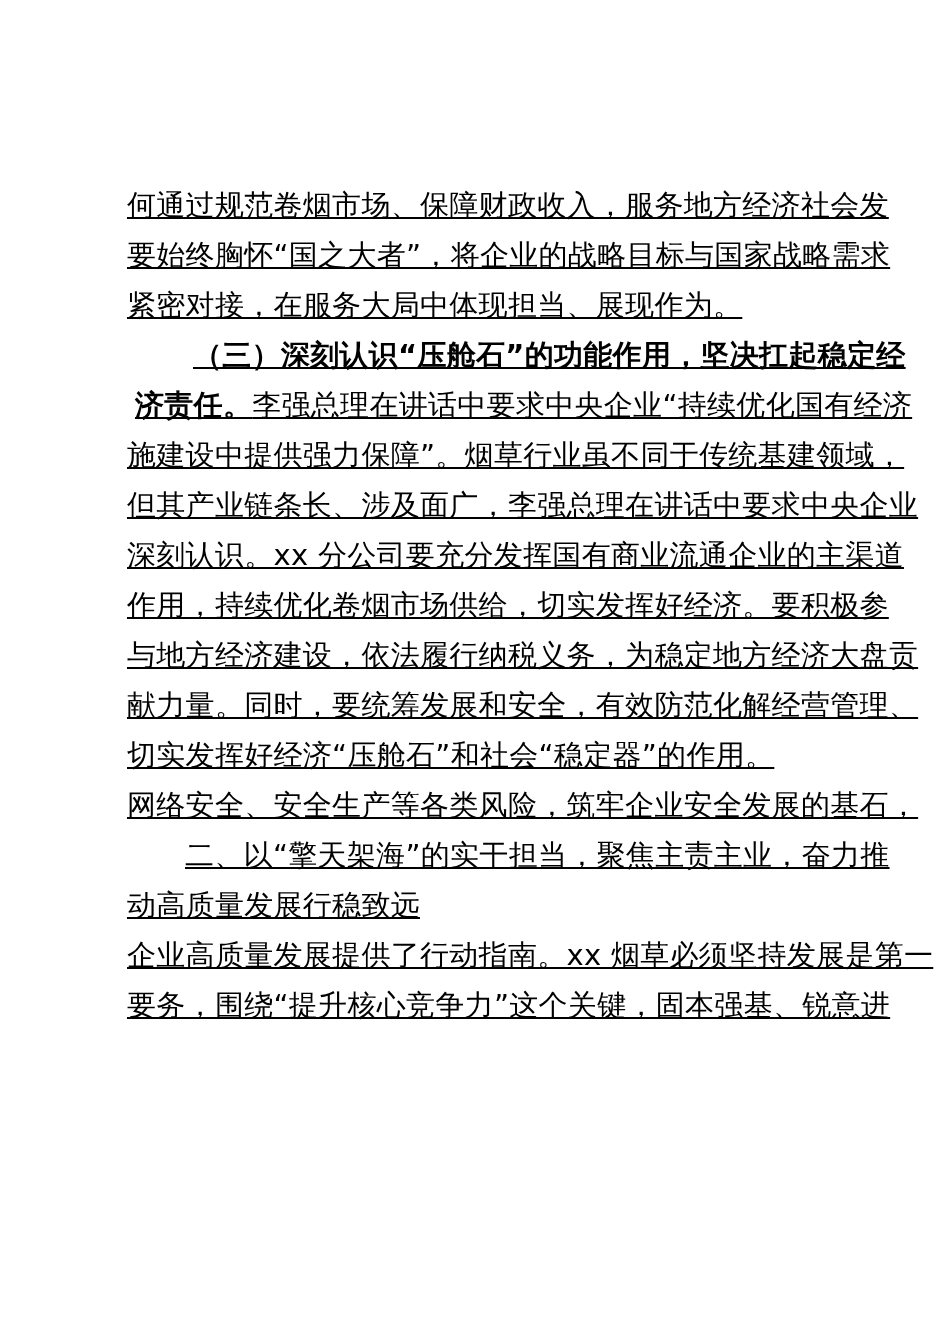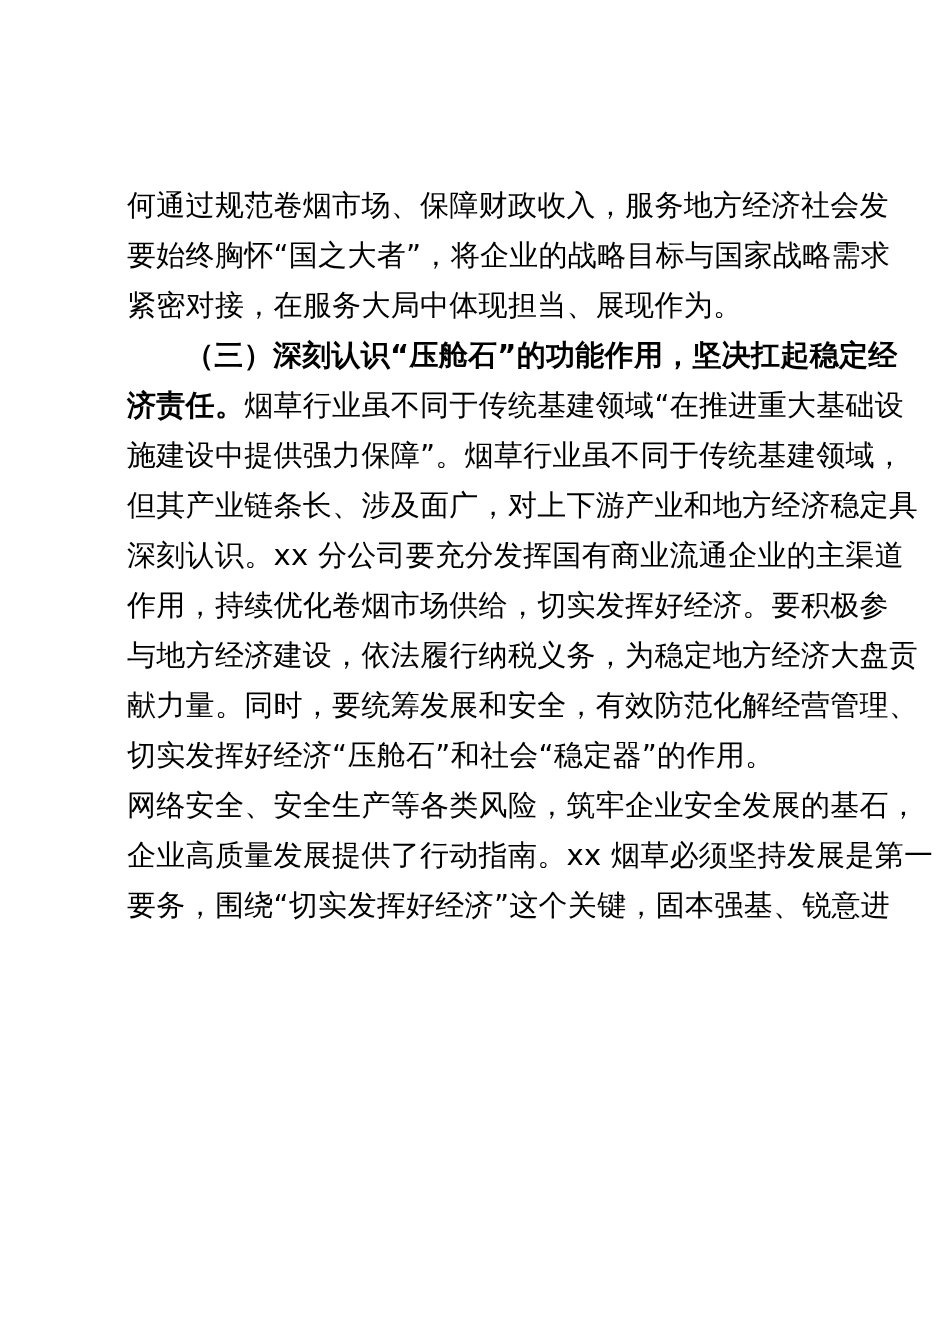--- a/index.html
+++ b/index.html
@@ -13,58 +13,64 @@
     position: relative;
     overflow: hidden;
     font-family: "DejaVu Sans", "Liberation Sans", sans-serif;
     color: #000000;
   }
   .page {
     position: absolute;
     left: 127px;
     top: 180px;
     width: 710px;
+    text-decoration: underline;
   }
   .line {
     height: 50px;
     line-height: 50px;
     font-size: 29px;
     white-space: nowrap;
     letter-spacing: 0.3px;
   }
   .indent {
     padding-left: 58px;
   }
   .bold {
     font-weight: bold;
+    margin-left: 8px;
   }
 </style>
 </head>
 <body>
 
 <div class="page">
 
   <div>
     <div class="line">何通过规范卷烟市场、保障财政收入，服务地方经济社会发</div>
     <div class="line">要始终胸怀“国之大者”，将企业的战略目标与国家战略需求</div>
     <div class="line">紧密对接，在服务大局中体现担当、展现作为。</div>
   </div>
 
   <div>
     <div class="line indent bold">（三）深刻认识“压舱石”的功能作用，坚决扛起稳定经</div>
-    <div class="line"><span class="bold">济责任。</span><span>烟草行业虽不同于传统基建领域“在推进重大基础设</span></div>
+    <div class="line"><span class="bold">济责任。</span><span>李强总理在讲话中要求中央企业“持续优化国有经济</span></div>
     <div class="line">施建设中提供强力保障”。烟草行业虽不同于传统基建领域，</div>
-    <div class="line">但其产业链条长、涉及面广，对上下游产业和地方经济稳定具</div>
+    <div class="line">但其产业链条长、涉及面广，李强总理在讲话中要求中央企业</div>
     <div class="line">深刻认识。xx 分公司要充分发挥国有商业流通企业的主渠道</div>
     <div class="line">作用，持续优化卷烟市场供给，切实发挥好经济。要积极参</div>
     <div class="line">与地方经济建设，依法履行纳税义务，为稳定地方经济大盘贡</div>
     <div class="line">献力量。同时，要统筹发展和安全，有效防范化解经营管理、</div>
     <div class="line">切实发挥好经济“压舱石”和社会“稳定器”的作用。</div>
     <div class="line">网络安全、安全生产等各类风险，筑牢企业安全发展的基石，</div>
   </div>
 
+  <div>
+    <div class="line indent">二、以“擎天架海”的实干担当，聚焦主责主业，奋力推</div>
+    <div class="line">动高质量发展行稳致远</div>
+  </div>
 
   <div>
     <div class="line">企业高质量发展提供了行动指南。xx 烟草必须坚持发展是第一</div>
-    <div class="line">要务，围绕“切实发挥好经济”这个关键，固本强基、锐意进</div>
+    <div class="line">要务，围绕“提升核心竞争力”这个关键，固本强基、锐意进</div>
   </div>
 
 </div>
 
 </body></html>

